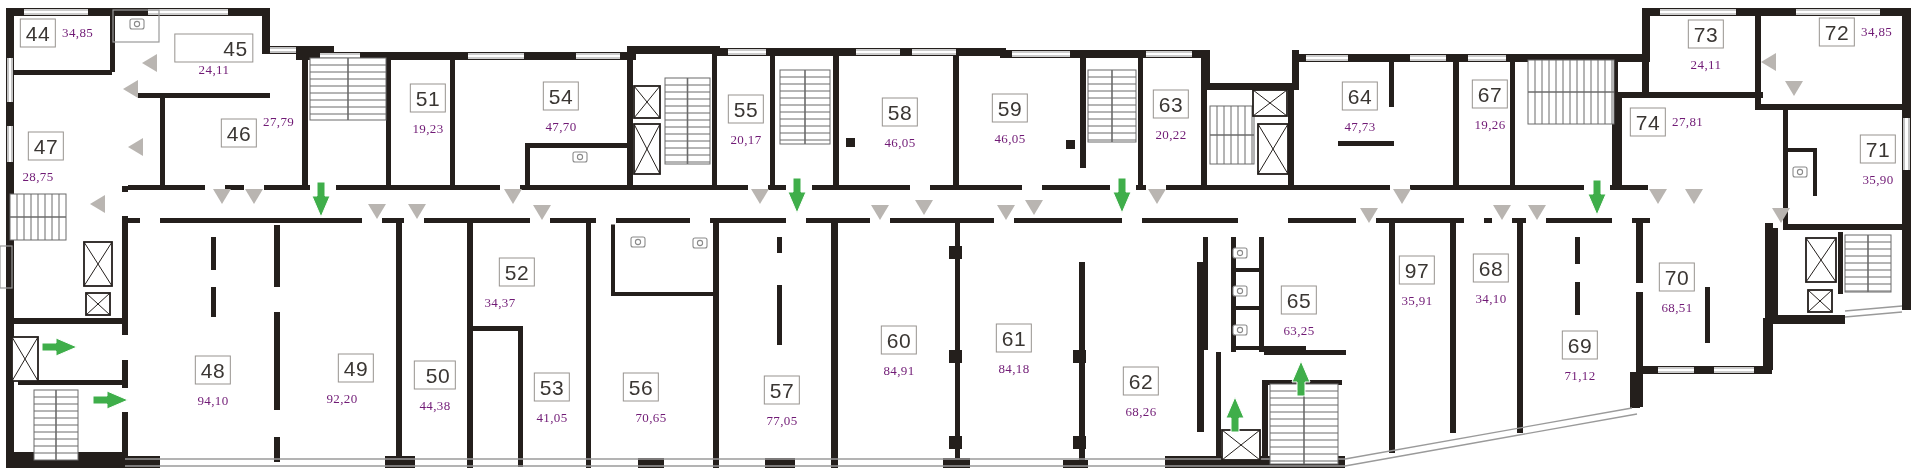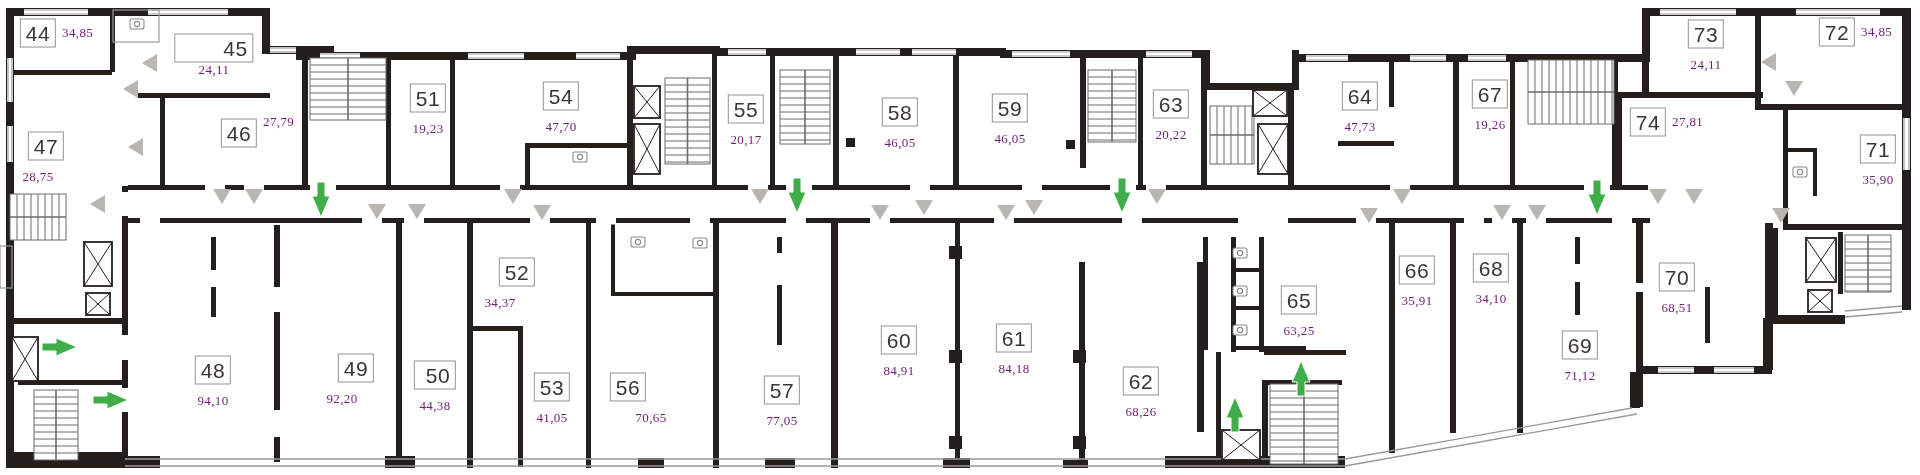--- a/index.html
+++ b/index.html
@@ -588,21 +588,21 @@
       </div>
       <div class="unit">
         <div class="ubox" style="left: 561px; top: 96px;">54</div>
         <div class="uarea below" style="left: 561px; top: 127px;">47,70</div>
       </div>
       <div class="unit">
         <div class="ubox" style="left: 746px; top: 109px;">55</div>
         <div class="uarea below" style="left: 746px; top: 140px;">20,17</div>
       </div>
       <div class="unit">
-        <div class="ubox" style="left: 628px; top: 387px;">56</div>
+        <div class="ubox" style="left: 641px; top: 387px;">56</div>
         <div class="uarea below" style="left: 651px; top: 418px;">70,65</div>
       </div>
       <div class="unit">
         <div class="ubox" style="left: 782px; top: 390px;">57</div>
         <div class="uarea below" style="left: 782px; top: 421px;">77,05</div>
       </div>
       <div class="unit">
         <div class="ubox" style="left: 900px; top: 112px;">58</div>
         <div class="uarea below" style="left: 900px; top: 143px;">46,05</div>
       </div>
@@ -628,21 +628,21 @@
       </div>
       <div class="unit">
         <div class="ubox" style="left: 1360px; top: 96px;">64</div>
         <div class="uarea below" style="left: 1360px; top: 127px;">47,73</div>
       </div>
       <div class="unit">
         <div class="ubox" style="left: 1299px; top: 300px;">65</div>
         <div class="uarea below" style="left: 1299px; top: 331px;">63,25</div>
       </div>
       <div class="unit">
-        <div class="ubox" style="left: 1417px; top: 270px;">66</div>
+        <div class="ubox" style="left: 1417px; top: 270px;">97</div>
         <div class="uarea below" style="left: 1417px; top: 301px;">35,91</div>
       </div>
       <div class="unit">
         <div class="ubox" style="left: 1490px; top: 94px;">67</div>
         <div class="uarea below" style="left: 1490px; top: 125px;">19,26</div>
       </div>
       <div class="unit">
         <div class="ubox" style="left: 1491px; top: 268px;">68</div>
         <div class="uarea below" style="left: 1491px; top: 299px;">34,10</div>
       </div>

